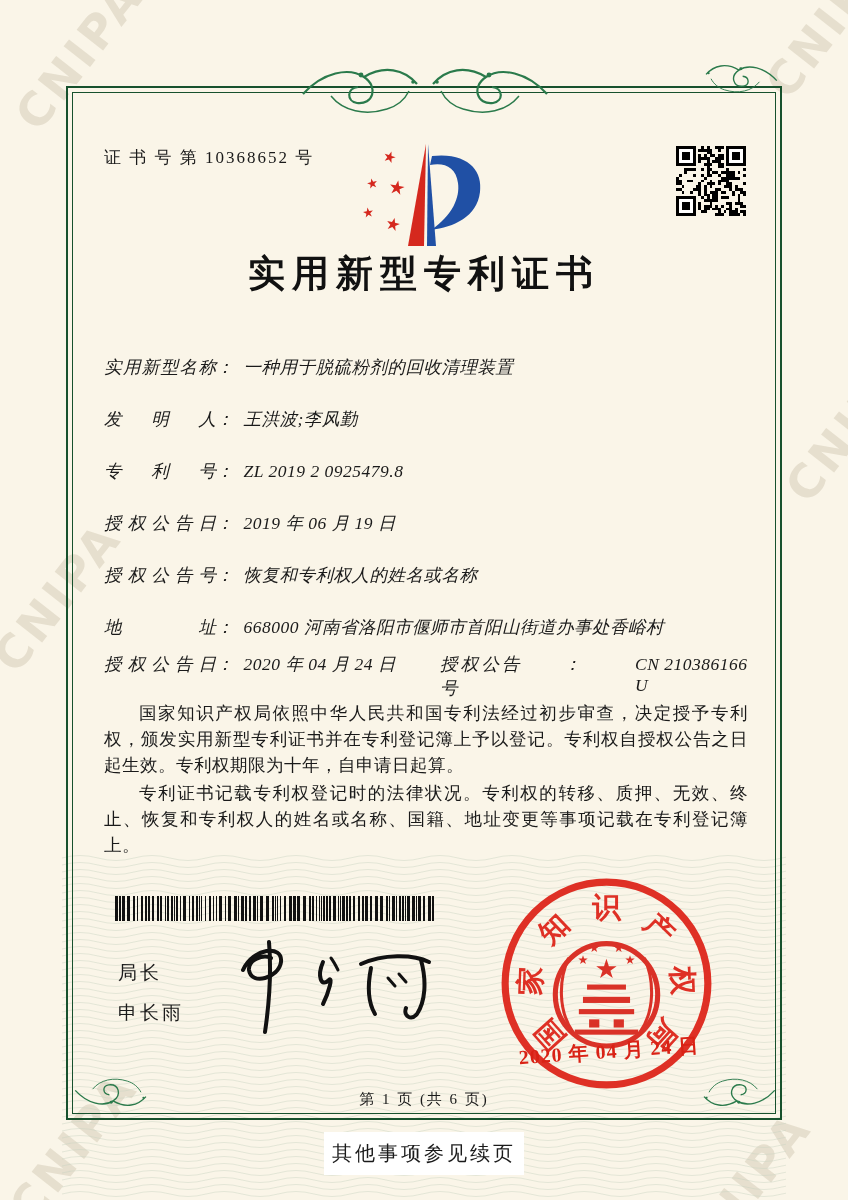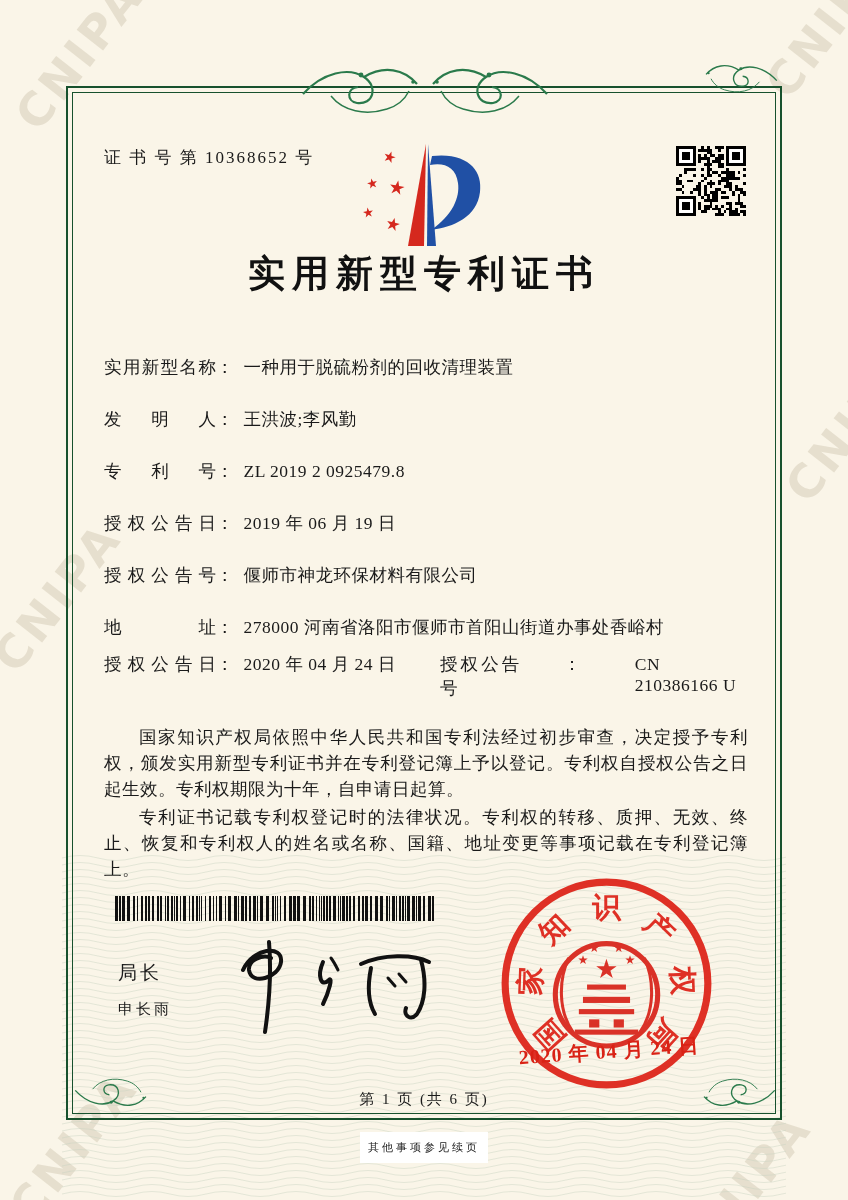--- a/index.html
+++ b/index.html
@@ -13,47 +13,47 @@
   
   #frame-outer{left:66px;top:86px;width:712px;height:1030px;border:2px solid #17512d;}
   #frame-inner{position:absolute;left:4px;top:4px;right:4px;bottom:4px;border:1px solid #17512d;}
   
   #cert-no{left:104px;top:146px;font-size:17px;letter-spacing:2px;}
   #logo{left:356px;top:134px;}
   #qr{left:676px;top:146px;}
   #title{left:0;right:0;top:249px;text-align:center;font-size:37px;font-weight:700;
          letter-spacing:7px;color:#111;font-family:Liberation Serif, serif;}
   
-  .row{position:absolute;left:104px;width:644px;font-size:17.5px;display:flex;align-items:baseline;}
+  .row{position:absolute;left:104px;width:644px;font-size:17.5px;display:flex;align-items:baseline;font-style:italic;}
   .flabel{display:inline-block;width:112px;text-align:justify;text-align-last:justify;}
   .fcolon{display:inline-block;margin-right:10px;}
   .fvalue{letter-spacing:.5px;}
   #row0{top:355px}#row1{top:407px}#row2{top:459px}#row3{top:511px}
   #row4{top:563px}#row5{top:615px}#row6{top:652px}
   #grant-pair{position:absolute;left:336px;top:0;display:flex;align-items:baseline;gap:44px;}
   #grant-pair .flabel{width:92px;}
   
   #body-text{left:104px;top:700px;width:644px;font-size:17.5px;line-height:26px;
-             text-align:justify;letter-spacing:.5px;margin-top:24px;}
+             text-align:justify;letter-spacing:.5px;}
   #body-text p{margin:0 0 2px 0;text-indent:2em;}
   
   #barcode{left:115px;top:896px;}
   
   #director-title{left:118px;top:960px;font-size:19px;font-family:Liberation Serif, serif;letter-spacing:3px;}
-  #director-name{left:118px;top:1000px;font-size:15px;font-family:"Liberation Sans","DejaVu Sans",sans-serif;letter-spacing:3px;}
+  #director-name{left:118px;top:1000px;font-size:19px;font-family:"Liberation Sans","DejaVu Sans",sans-serif;letter-spacing:3px;}
   #signature{left:225px;top:936px;}
   
   #seal{left:499px;top:876px;}
   #seal-chars text{font-size:28px;font-weight:700;fill:#dd2217;font-family:"Liberation Serif",serif;}
   #seal-date{left:504px;top:1038px;width:210px;text-align:center;font-size:20px;
              color:#d92215;letter-spacing:1px;transform:rotate(-4deg);font-weight:600;}
   
   #page-info{left:0;right:0;top:1090px;text-align:center;font-size:15px;letter-spacing:2px;}
   #continuation-note{left:50%;top:1132px;transform:translateX(-50%);background:#ffffff;
-                     padding:8px 8px;font-size:11px;letter-spacing:3px;}
+                     padding:8px 8px;font-size:20px;letter-spacing:3px;}
   svg{display:block;}
 </style>
 </head>
 <body>
 
 <div class="wm" style="left:-8px;top:28px;">CNIPA</div>
 <div class="wm" style="left:742px;top:-4px;">CNIPA</div>
 <div class="wm" style="left:762px;top:400px;">CNIPA</div>
 <div class="wm" style="left:-30px;top:570px;">CNIPA</div>
 <div class="wm" style="left:-14px;top:1120px;">CNIPA</div>
@@ -380,26 +380,26 @@
     <span class="fvalue">ZL 2019 2 0925479.8</span>
 </div>
 <div class="row" id="row3">
   <span class="flabel">授权公告日</span>
     <span class="fcolon">：</span>
     <span class="fvalue">2019 年 06 月 19 日</span>
 </div>
 <div class="row" id="row4">
   <span class="flabel">授权公告号</span>
     <span class="fcolon">：</span>
-    <span class="fvalue">偃师市神龙环保材料有限公司</span>
+    <span class="fvalue">恢复和专利权人的姓名或名称</span>
 </div>
 <div class="row" id="row5">
   <span class="flabel">地址</span>
     <span class="fcolon">：</span>
-    <span class="fvalue">278000 河南省洛阳市偃师市首阳山街道办事处香峪村</span>
+    <span class="fvalue">668000 河南省洛阳市偃师市首阳山街道办事处香峪村</span>
 </div>
 <div class="row" id="row6">
   <span class="flabel">授权公告日</span>
     <span class="fcolon">：</span>
     <span class="fvalue">2020 年 04 月 24 日</span>
   <span id="grant-pair">
     <span class="flabel">授权公告号</span>
       <span class="fcolon">：</span>
       <span class="fvalue">CN 210386166 U</span>
   </span>

